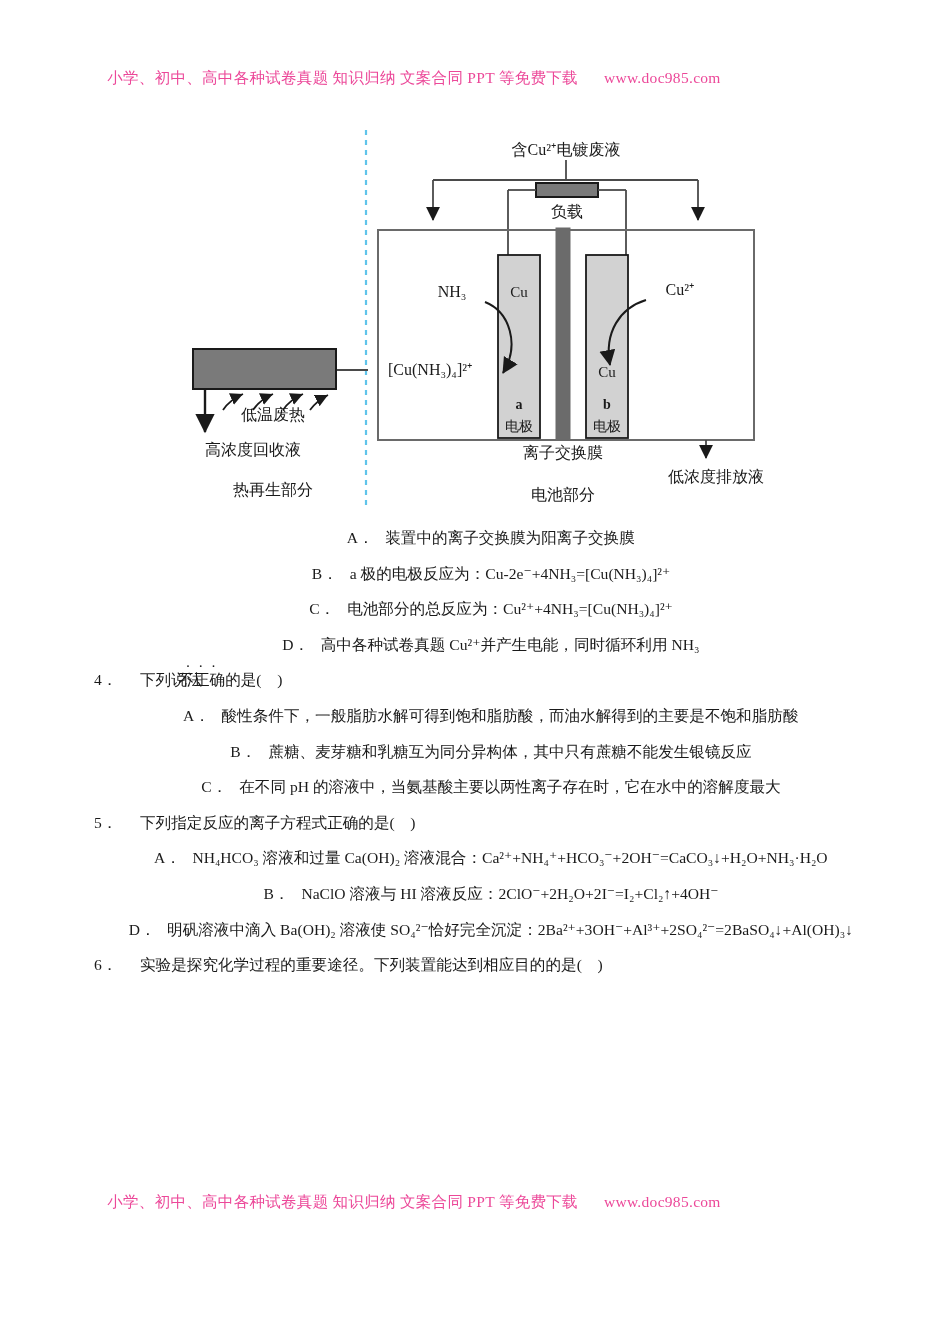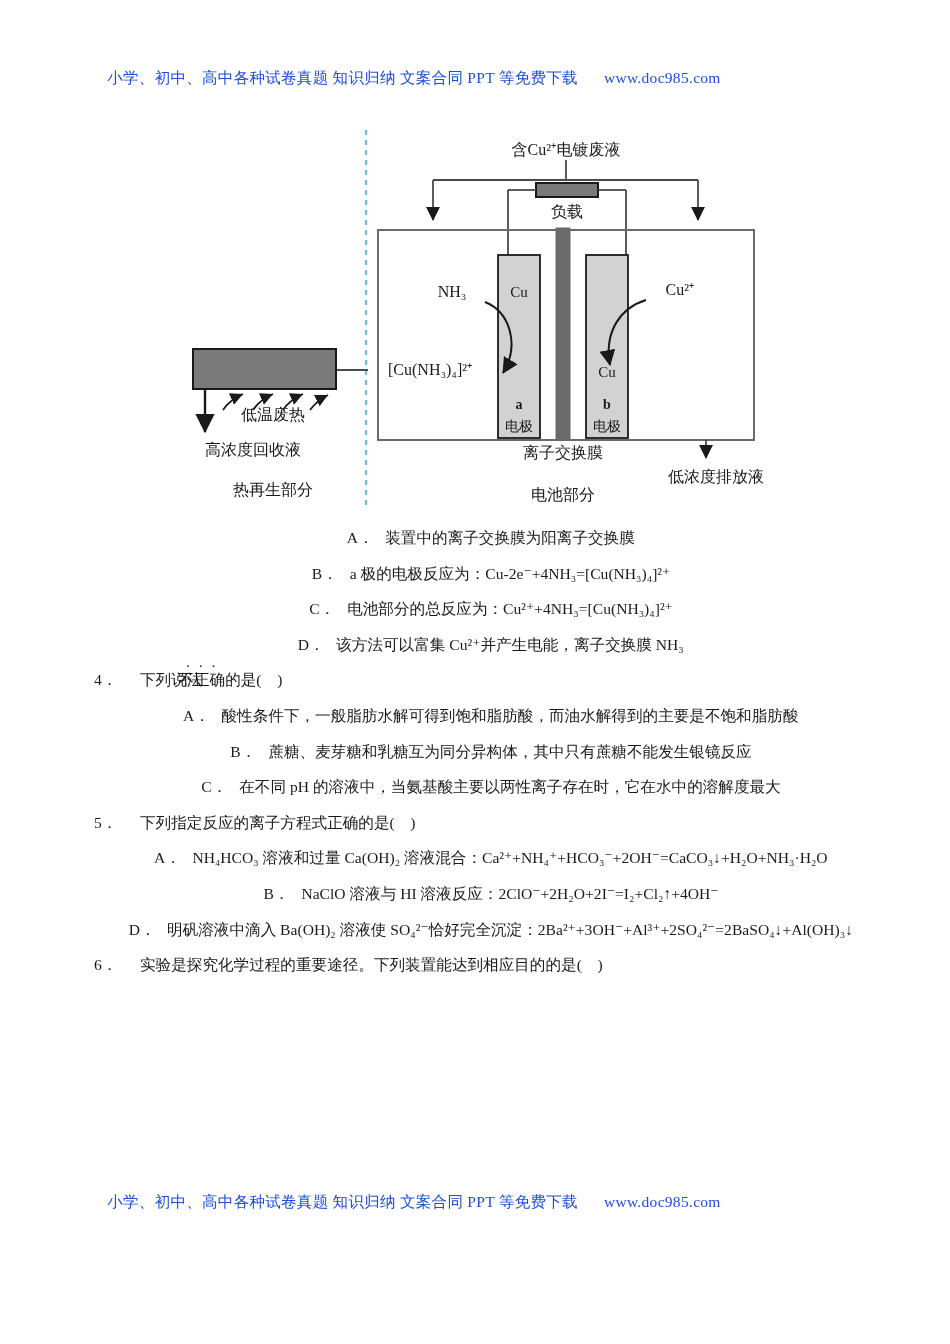--- a/index.html
+++ b/index.html
@@ -20,21 +20,21 @@
     left: 0; top: 0;
     width: 950px; height: 1344px;
   }
   
   .watermark {
     position: absolute;
     left: 0;
     width: 828px;
     text-align: center;
     font-size: 15.5px;
-    color: #1d4ed8;
+    color: #ec4899;
     letter-spacing: 0.3px;
     white-space: nowrap;
   }
   .watermark .gap { display: inline-block; width: 26px; }
   #header-watermark { top: 68px; }
   #footer-watermark { top: 1192px; }
 
   
   .figure {
     position: absolute;
@@ -161,21 +161,21 @@
     <div class="line opt">
       <span class="lbl">A．</span><span>装置中的离子交换膜为阳离子交换膜</span>
     </div>
     <div class="line opt">
       <span class="lbl">B．</span><span>a 极的电极反应为：Cu-2e⁻+4NH₃=[Cu(NH₃)₄]²⁺</span>
     </div>
     <div class="line opt">
       <span class="lbl">C．</span><span>电池部分的总反应为：Cu²⁺+4NH₃=[Cu(NH₃)₄]²⁺</span>
     </div>
     <div class="line opt">
-      <span class="lbl">D．</span><span>该方法可以富集 Cu²⁺并产生电能，离子交换膜 NH₃</span>
+      <span class="lbl">D．</span><span>高中各种试卷真题 Cu²⁺并产生电能，同时循环利用 NH₃</span>
     </div>
 
     <div class="line ques">
       <span class="lbl num">4．</span><span>下列说法</span><span class="em-dots">不正确</span><span>的是(　)</span>
     </div>
     <div class="line opt">
       <span class="lbl">A．</span><span>酸性条件下，一般脂肪水解可得到饱和脂肪酸，而油水解得到的主要是不饱和脂肪酸</span>
     </div>
     <div class="line opt">
       <span class="lbl">B．</span><span>蔗糖、麦芽糖和乳糖互为同分异构体，其中只有蔗糖不能发生银镜反应</span>

